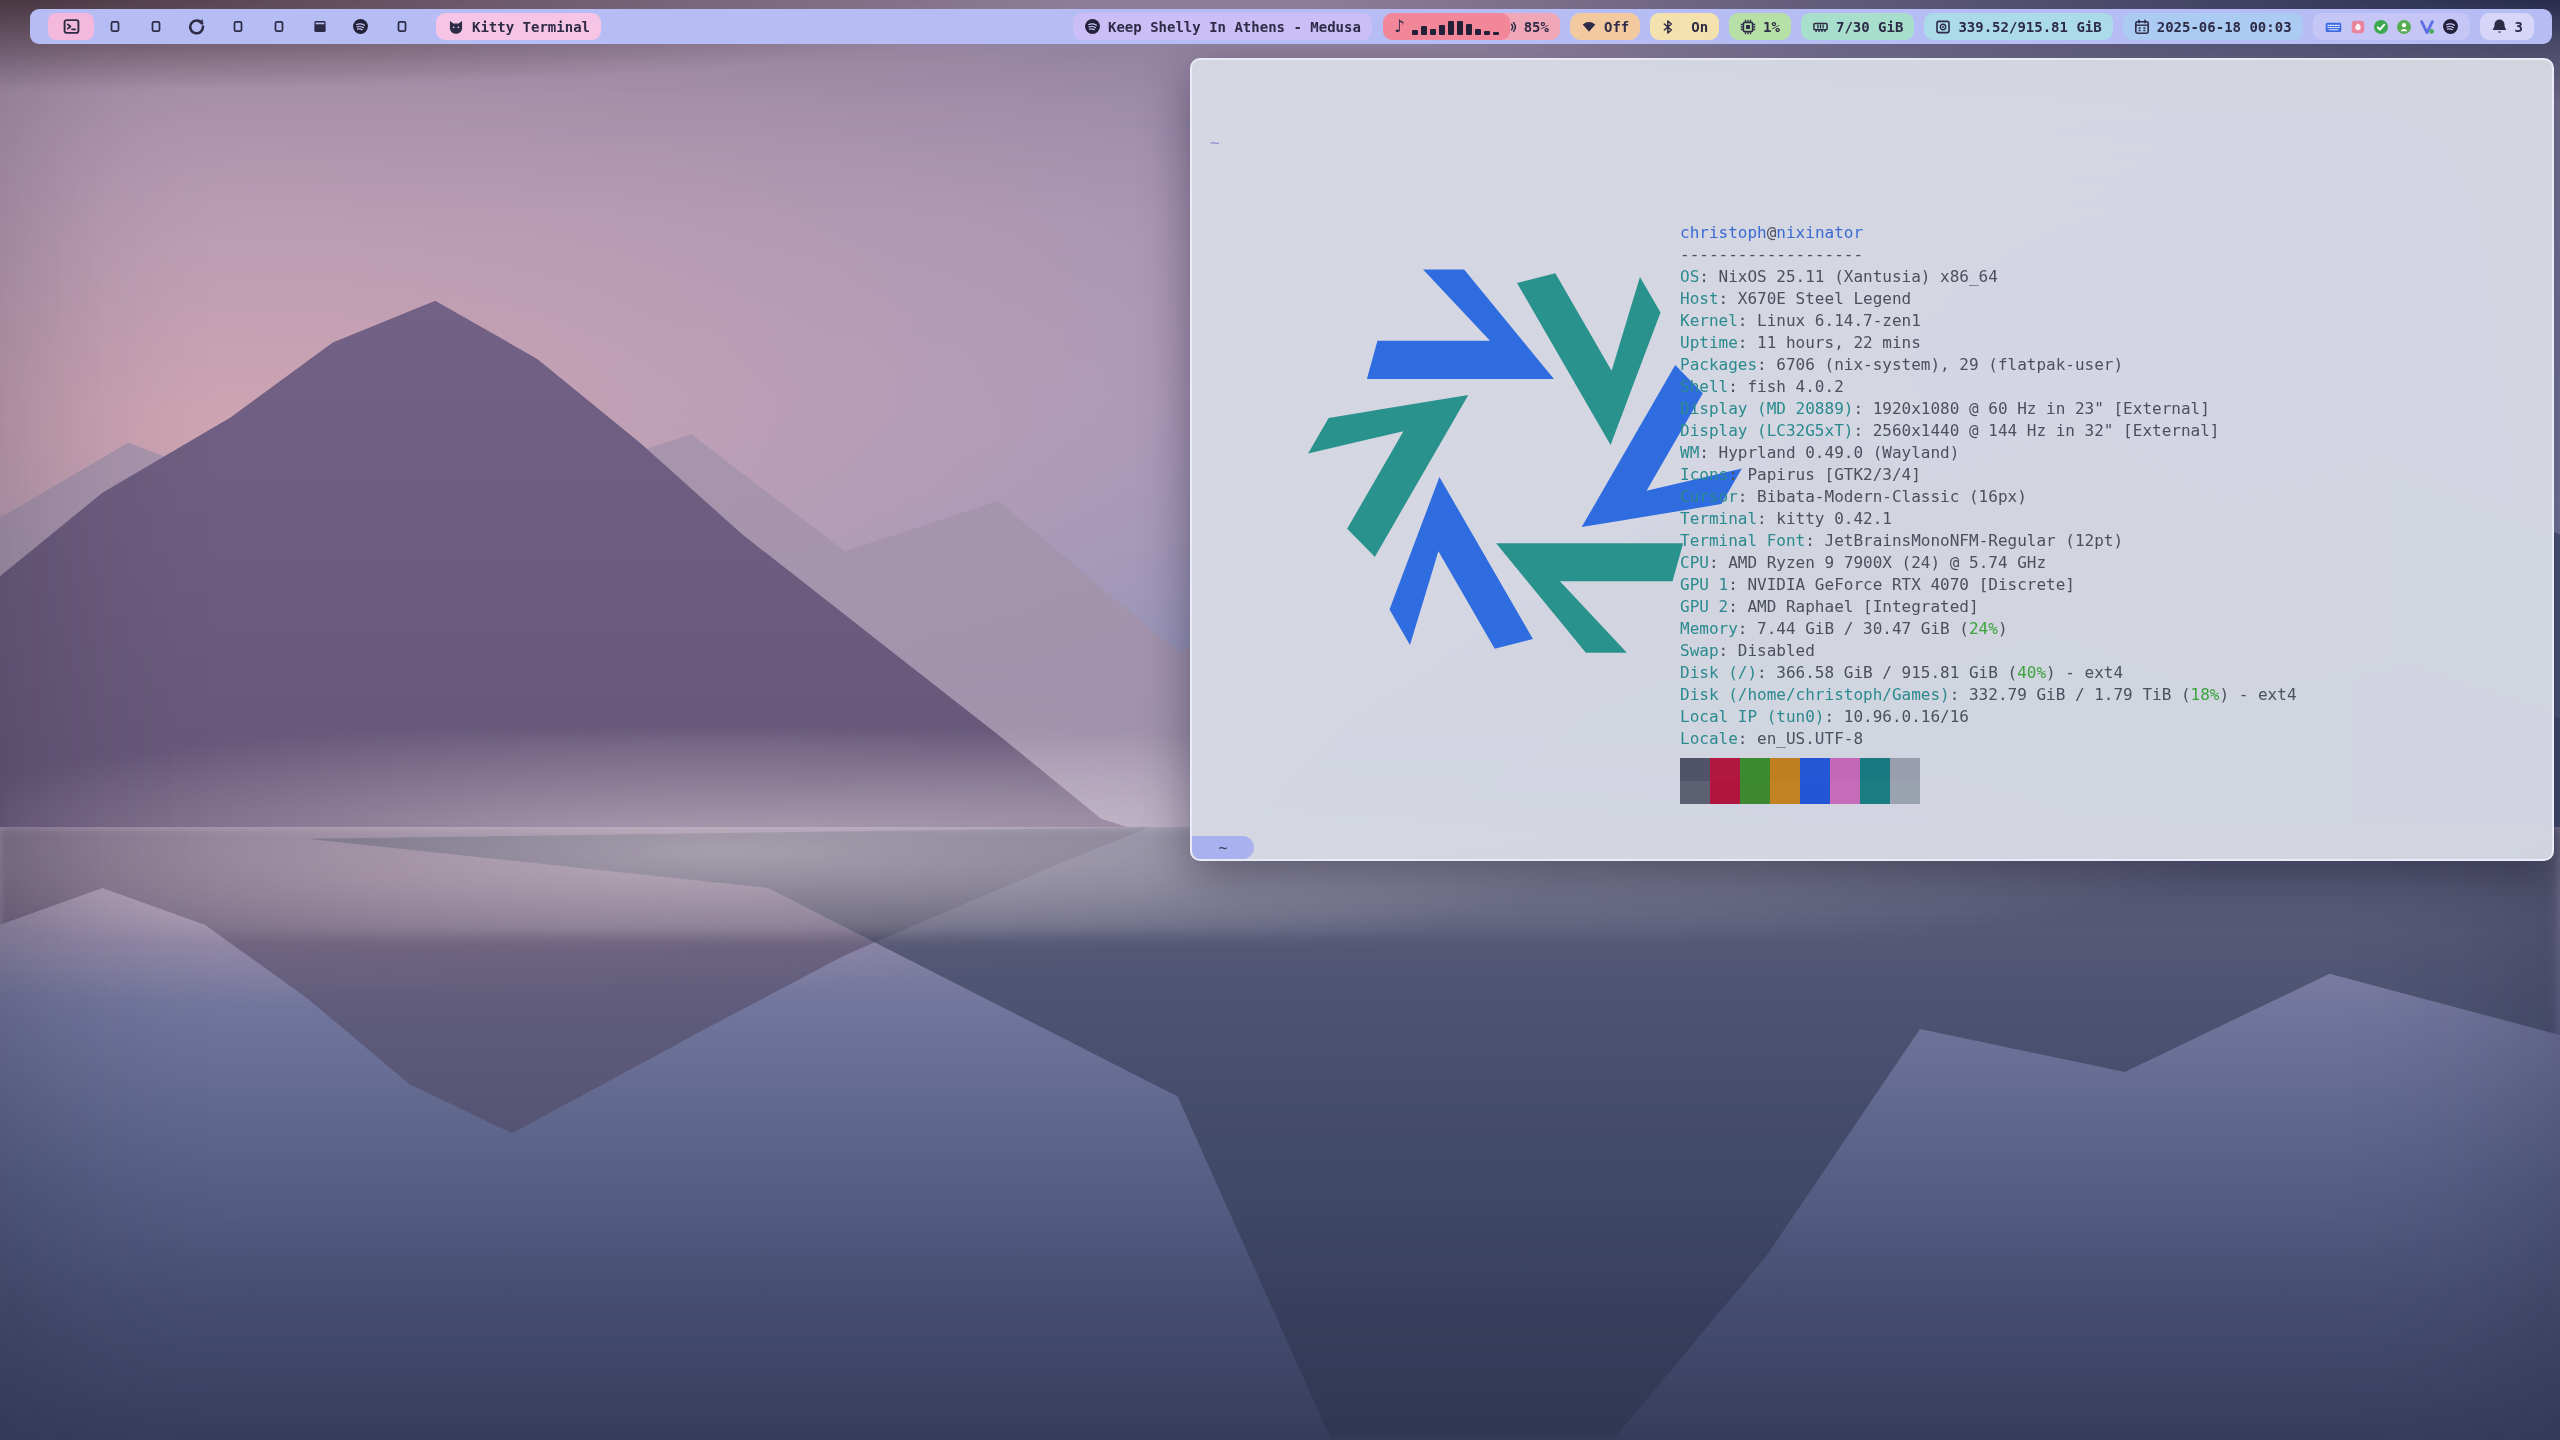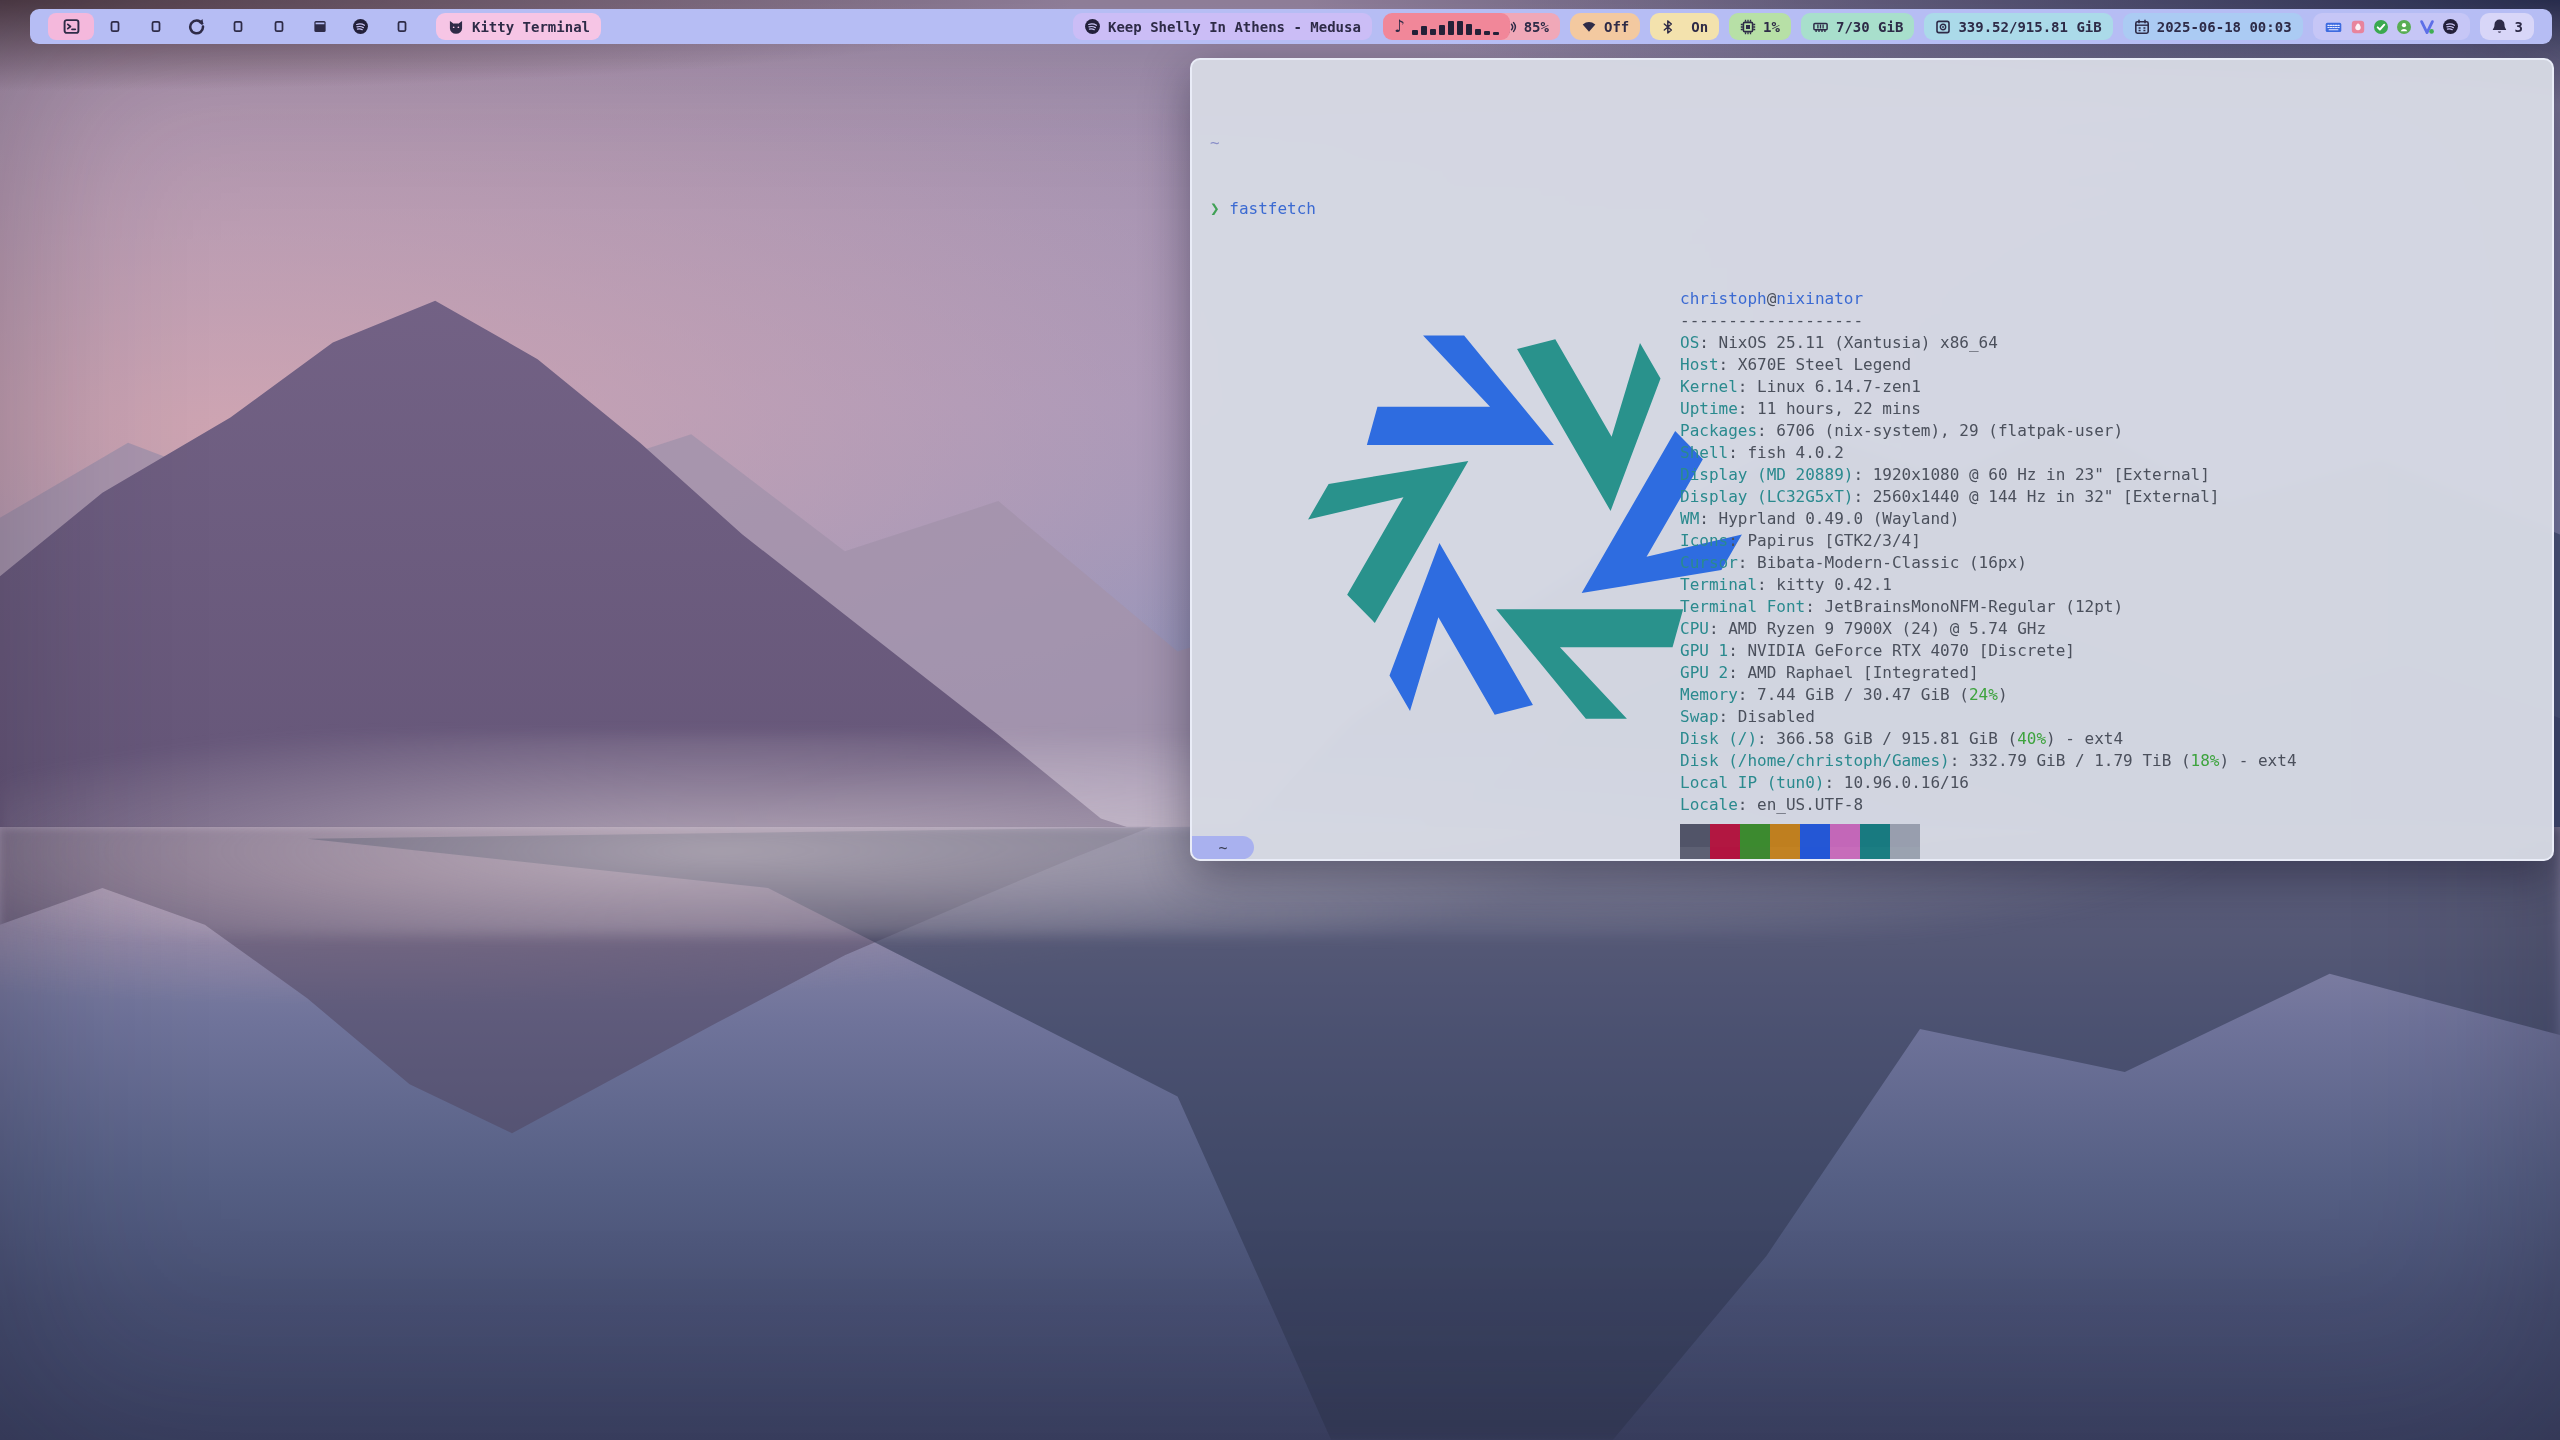--- a/index.html
+++ b/index.html
@@ -313,21 +313,20 @@
             </svg>
           </span>
           <span>3</span>
         </div>
       </div>
   </div>
 
   <div class="terminal">
     <div class="term-content">
       <div class="tline"><span class="cdim">~</span></div>
-      <div class="tline"><span class="cgreen">❯</span><span> </span><span class="cblue">fastfetch</span></div>
       <div class="fetch-row">
         <div class="logo-wrap">
           <svg width="438" height="438" viewBox="-20 -20 480 480">
             <defs>
                 <path id="lam" d="M108.3 10L153.3 10L251.7 130L46.7 130L58.3 88.3L181.7 88.3Z"></path>
               </defs>
             <use href="#lam" class="lam-b" fill="#2e6ce0"></use>
             <use href="#lam" class="lam-t" transform="rotate(60 220 220)" fill="#29928c"></use>
             <use href="#lam" class="lam-b" transform="rotate(120 220 220)" fill="#2e6ce0"></use>
             <use href="#lam" class="lam-t" transform="rotate(180 220 220)" fill="#29928c"></use>

